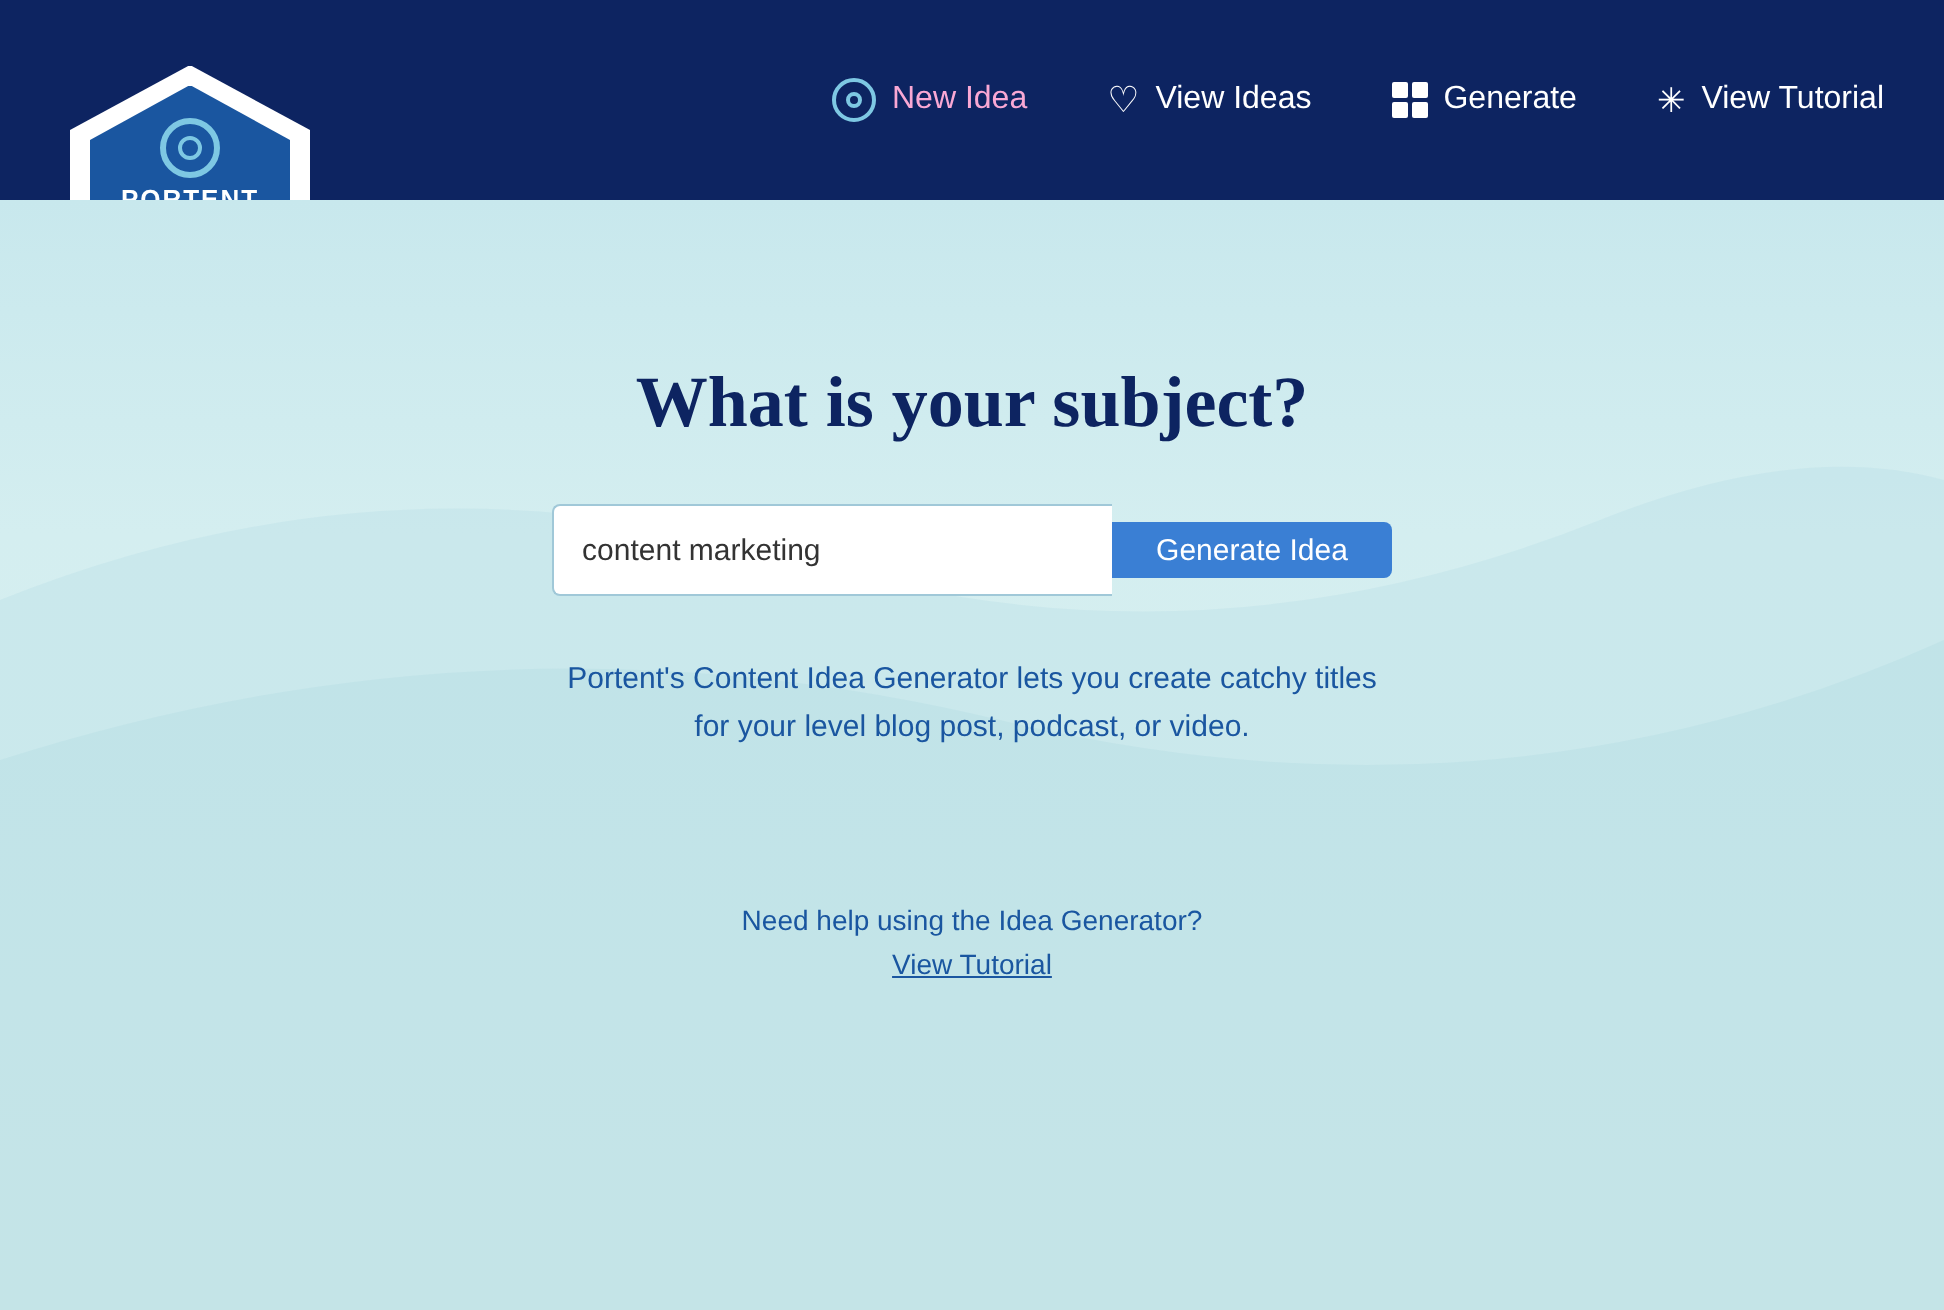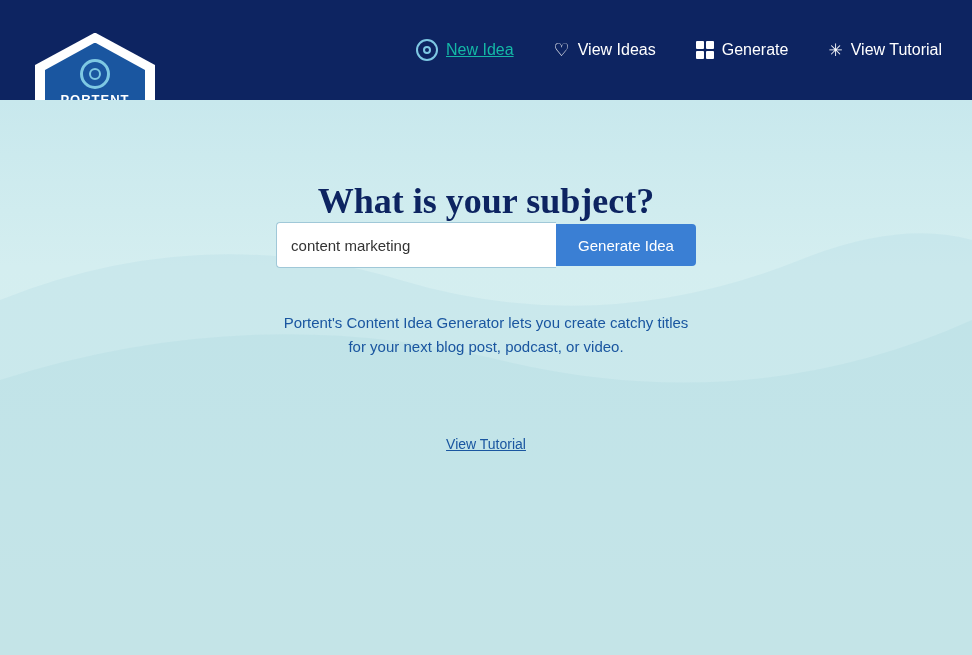--- a/index.html
+++ b/index.html
@@ -117,22 +117,21 @@
       align-items: center;
       gap: 8px;
       color: white;
       text-decoration: none;
       font-family: Arial, sans-serif;
       font-size: 16px;
       cursor: pointer;
     }
 
     .nav-link.active {
-      color: #14b8a6;
-      text-decoration: underline;
+      color: #f9a8d4;
     }
 
     .nav-icon {
       font-size: 18px;
       display: flex;
       align-items: center;
     }
 
     .nav-icon-circle {
       width: 22px;
@@ -175,45 +174,46 @@
       flex-direction: column;
       align-items: center;
       padding-top: 80px;
     }
 
     .main-heading {
       font-family: Georgia, serif;
       font-size: 36px;
       font-weight: bold;
       color: #0d2461;
+      margin-bottom: 30px;
       text-align: center;
     }
 
     .search-row {
       display: flex;
       align-items: center;
-      margin-bottom: 43px;
+      margin-bottom: 30px;
     }
 
     .subject-input {
       width: 280px;
       height: 46px;
       border: 1.5px solid #a0c8d8;
       border-right: none;
       border-radius: 4px 0 0 4px;
       padding: 0 14px;
       font-size: 15px;
       font-family: Arial, sans-serif;
       color: #333;
       outline: none;
       background: white;
     }
 
     .generate-btn {
-      height: 42px;
+      height: 28px;
       padding: 0 22px;
       background: #3a7fd4;
       color: white;
       border: none;
       border-radius: 0 4px 4px 0;
       font-size: 15px;
       font-family: Arial, sans-serif;
       cursor: pointer;
       white-space: nowrap;
     }
@@ -334,22 +334,23 @@
     <h1 class="main-heading">What is your subject?</h1>
 
     <div class="search-row">
       <input class="subject-input" type="text" value="content marketing" style="">
       <button class="generate-btn">
         <span>Generate Idea</span>
       </button>
     </div>
 
     <div class="description-block">
-      <p>Portent's Content Idea Generator lets you create catchy titles for your next blog post, podcast, or video.</p>
+      <p>Portent's Content Idea Generator lets you create catchy titles for your level blog post, podcast, or video.</p>
     </div>
 
     <div class="help-block">
+      <p class="help-text">Need help using the Idea Generator?</p>
       <a class="tutorial-link" href="#">
         <span>View Tutorial</span>
       </a>
     </div>
   </div>
 </div>
 
 </body></html>

